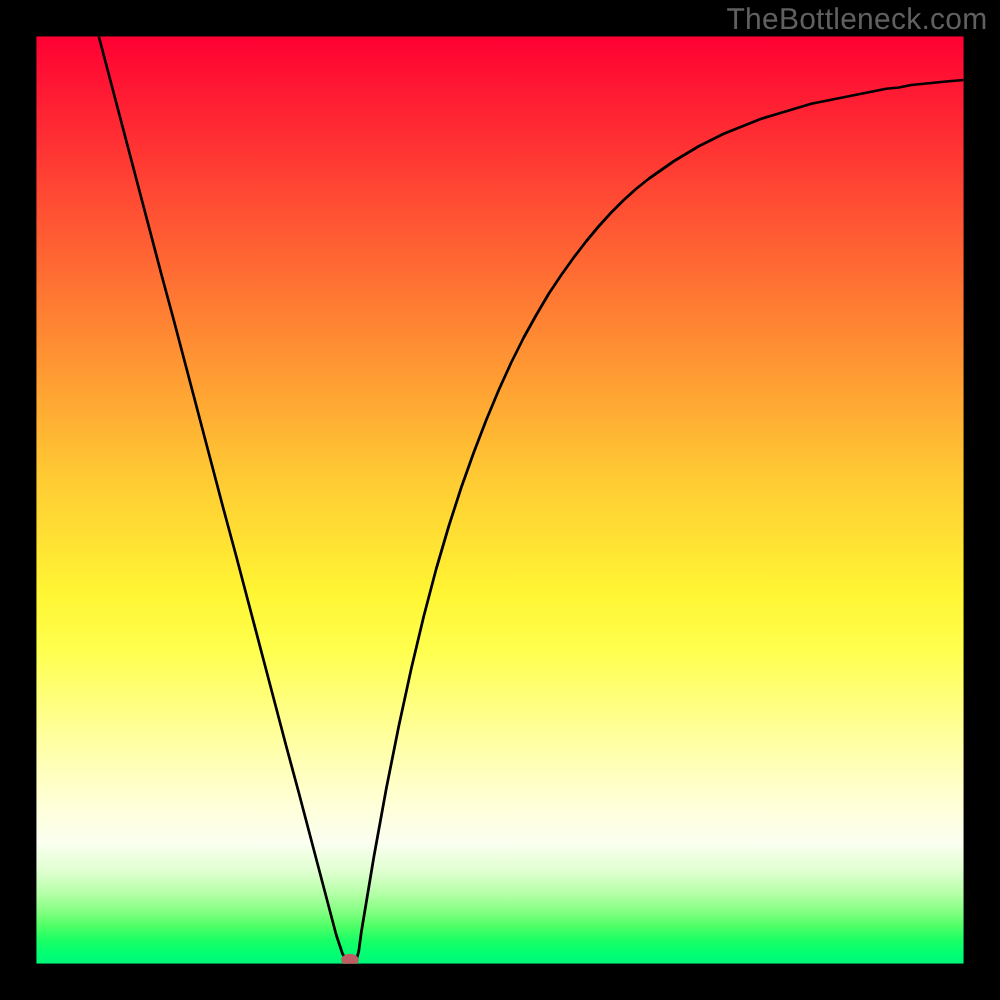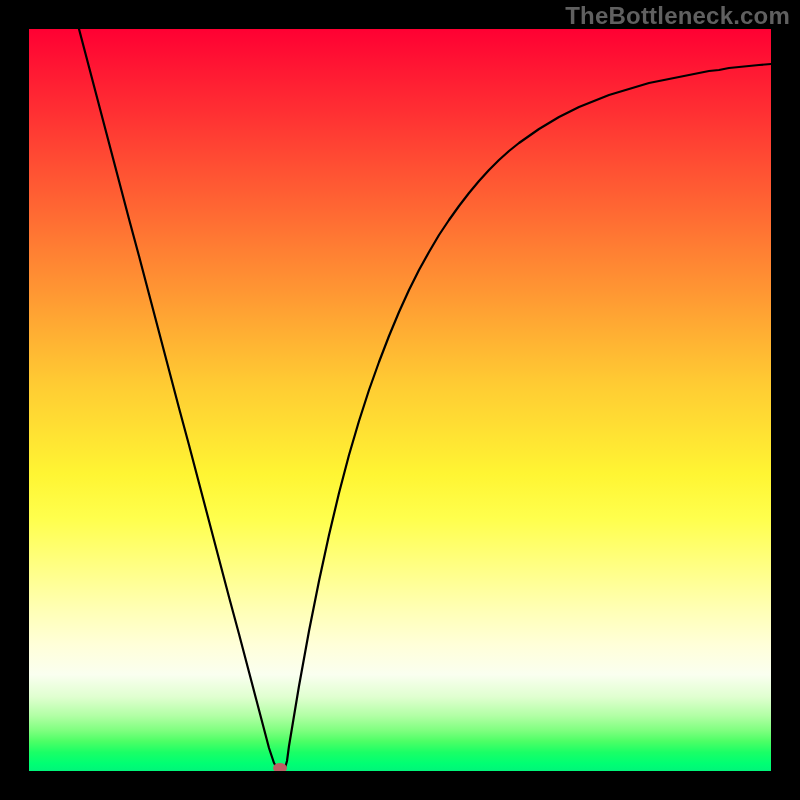--- a/index.html
+++ b/index.html
@@ -9,21 +9,21 @@
     width: 800px;
     height: 800px;
     background: #000;
   }
   .watermark {
     position: absolute;
     top: 2px;
     right: 10px;
     font-family: Arial, Helvetica, sans-serif;
     font-size: 24px;
-    font-weight: 700;
+    font-weight: 400;
     color: #606060;
     letter-spacing: 0.2px;
     z-index: 10;
   }
   .plot-area {
     position: absolute;
     left: 29px;
     top: 29px;
     width: 742px;
     height: 742px;

